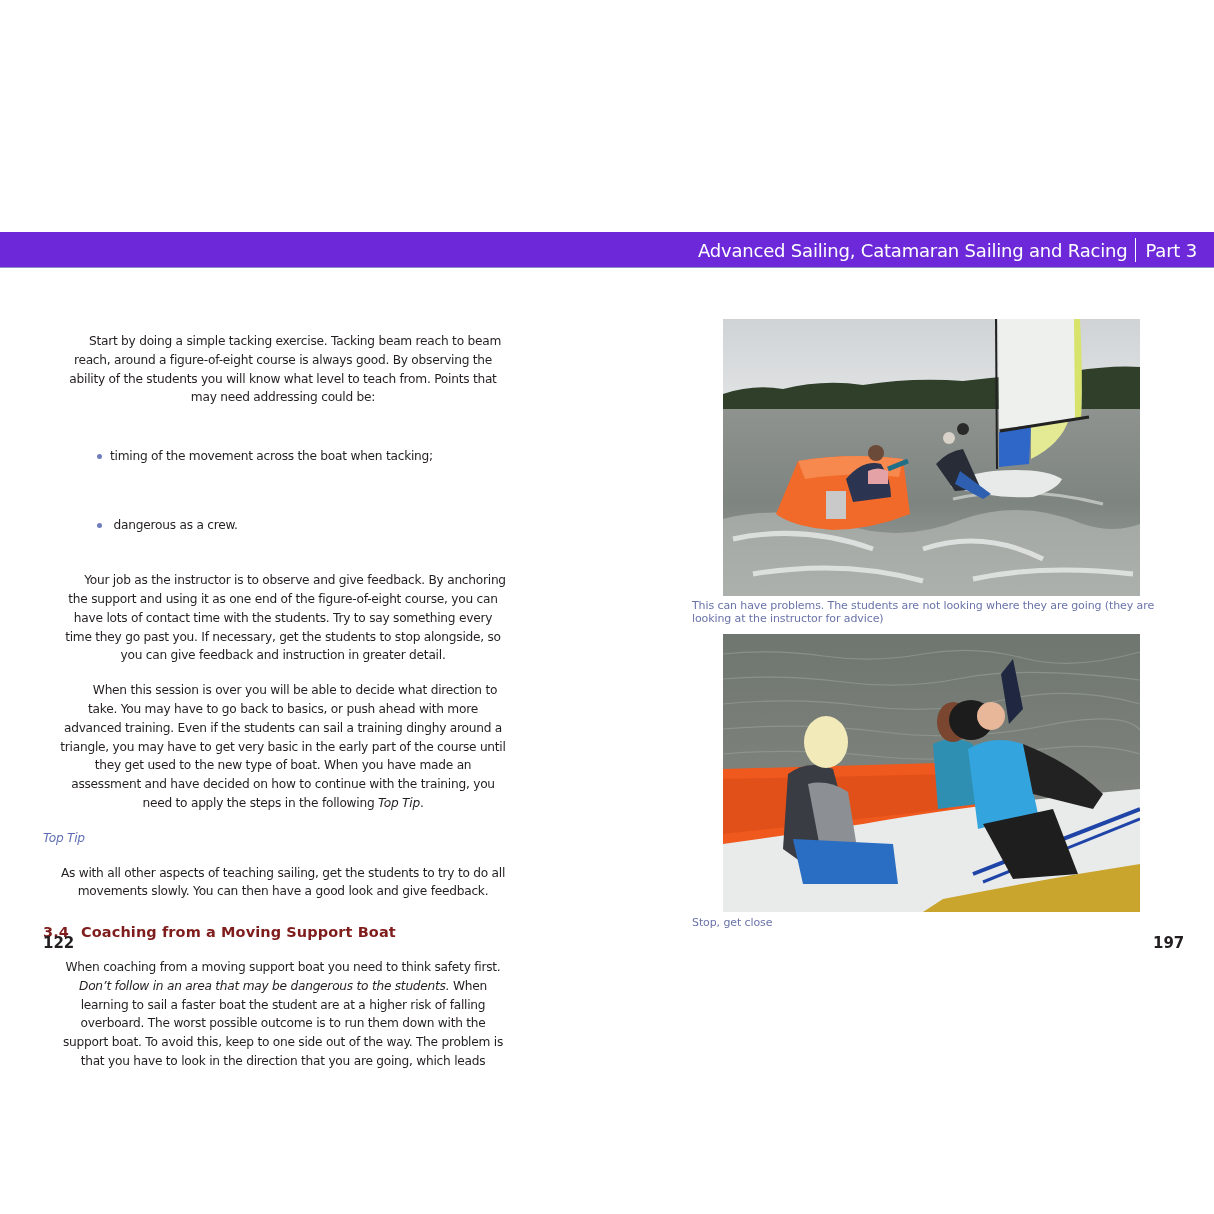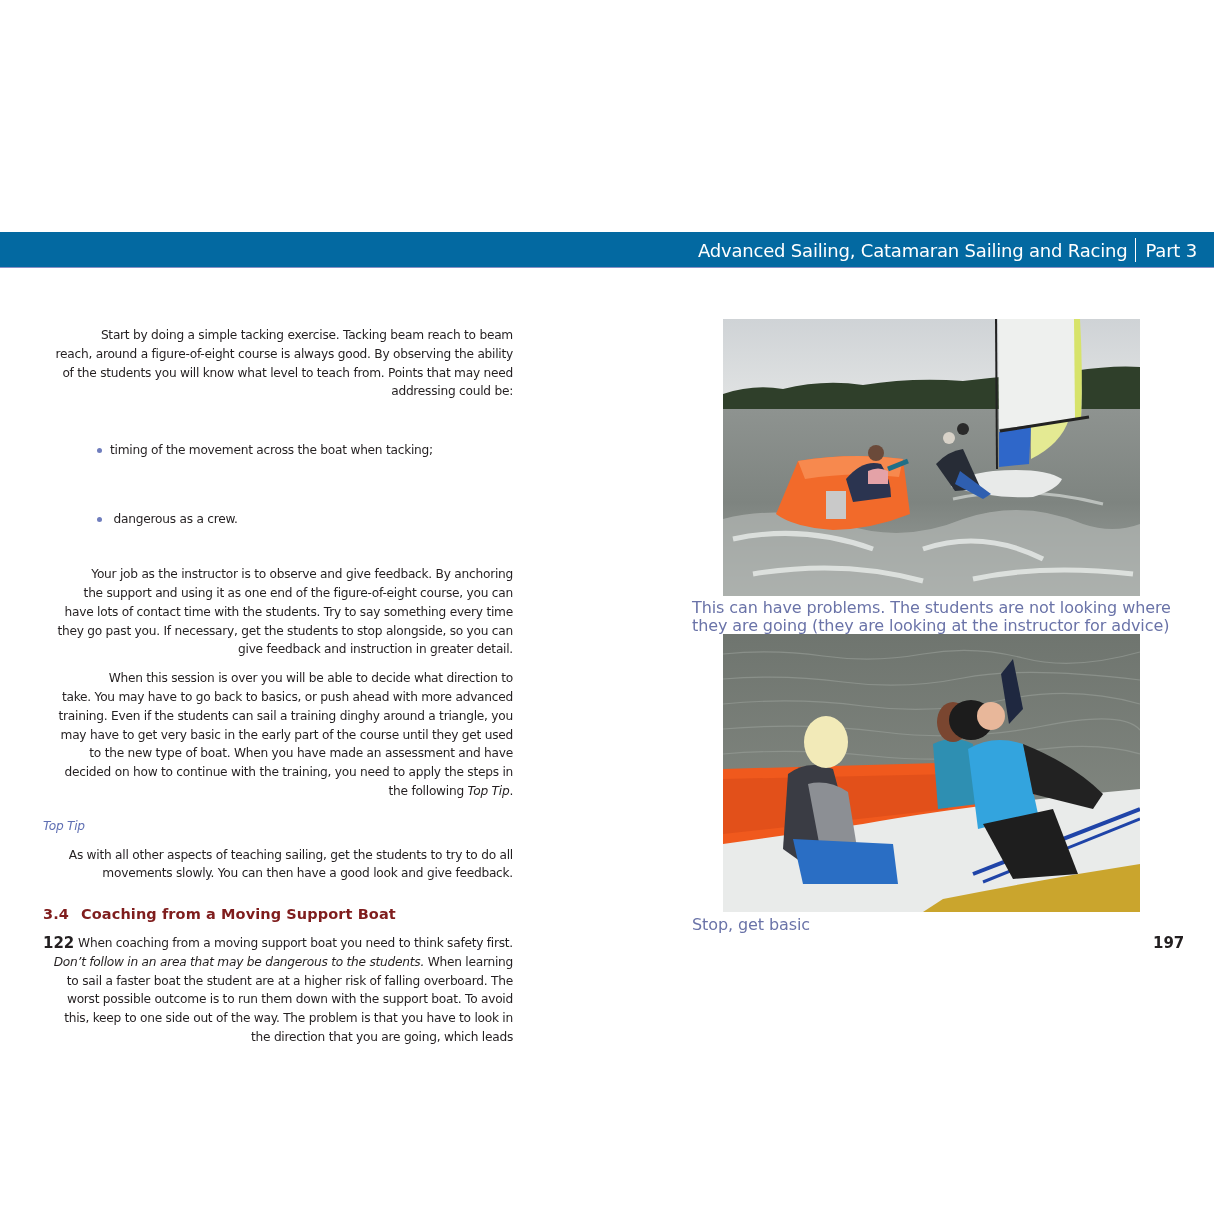--- a/index.html
+++ b/index.html
@@ -2,45 +2,45 @@
 <html><head>
 <meta charset="utf-8">
 <style>
   html, body { margin:0; padding:0; }
   body {
     width:1214px; height:1214px; background:#ffffff; position:relative; overflow:hidden;
     font-family:"DejaVu Sans", sans-serif; color:#231f20;
   }
   .header-bar {
     position:absolute; left:0; top:232px; width:1214px; height:35px;
-    background:#0369a1; border-bottom:1px solid #8890c4;
+    background:#6d28d9; border-bottom:1px solid #8890c4;
   }
   .header-text {
     position:absolute; right:17px; top:0; height:35px; line-height:37px;
     color:#ffffff; font-size:18px; white-space:nowrap; letter-spacing:-0.2px;
     font-family:"DejaVu Sans", sans-serif; font-weight:normal;
   }
   .header-text .sep { display:inline-block; width:1px; height:24px; background:#ffffff; vertical-align:-5px; margin:0 9px 0 8px; }
 
   .left-page { position:absolute; left:43px; top:316px; width:480px; font-size:12.2px; line-height:18.8px; letter-spacing:-0.25px; }
-  .para { margin:10px; text-align:right; }
+  .para { margin:16px; text-align:center; }
   .para .indent { display:inline-block; width:24px; }
   .bullets { list-style:none; margin:27px 0 27px 54px; padding:0; }
   .bullets li { position:relative; padding-left:13px; height:28.5px;margin-top:40px; }
   .bullets .dot { position:absolute; left:0; top:7px; width:5px; height:5px; border-radius:50%; background:#6f7dbd; }
   .toptip-label { color:#5f6fb3; font-style:italic; margin:16px 0 6px 0; }
   .section-heading {
     color:#7f1d1d; font-weight:bold; font-size:14.5px; margin:22px 0 7px 0; letter-spacing:0.1px;
   }
   .section-heading .num { display:inline-block; width:38px; }
   em { font-style:italic; }
   .page-num { position:absolute; font-size:15px; color:#231f20;font-weight:bold; }
 
   .photo { position:absolute; overflow:hidden; }
-  .caption { position:absolute; color:#6a73a8; font-size:16px; line-height:18px; letter-spacing:-0.1px; }
+  .caption { position:absolute; color:#6a73a8; font-size:11px; line-height:13px; letter-spacing:-0.1px; }
 </style>
 </head>
 <body>
 
 <div class="header-bar">
   <div class="header-text">
     <span>Advanced Sailing, Catamaran Sailing and Racing</span><span class="sep"></span><span>Part 3</span>
   </div>
 </div>
 
@@ -143,15 +143,15 @@
     <ellipse cx="230" cy="88" rx="16" ry="20" fill="#7a4630"></ellipse>
     <path d="M278 40 L290 25 L300 75 L286 90 Z" fill="#1f2840"></path>
 
     <path d="M245 115 Q270 100 300 110 L315 180 L255 195 Z" fill="#33a4de"></path>
     <path d="M300 110 Q350 130 380 160 L370 175 L310 160 Z" fill="#222"></path>
     <path d="M260 190 L330 175 L355 240 L290 245 Z" fill="#1e1e1e"></path>
     <ellipse cx="248" cy="86" rx="22" ry="20" fill="#1c1c1c"></ellipse>
     <ellipse cx="268" cy="82" rx="14" ry="14" fill="#e8b79a"></ellipse>
   </svg>
 </div>
-<div class="caption" style="left:692px; top:916px; width:490px;">Stop, get basic</div>
+<div class="caption" style="left:692px; top:916px; width:490px;">Stop, get close</div>
 
 <div class="page-num" style="left:1153px; top:934px;">197</div>
 
 </body></html>

